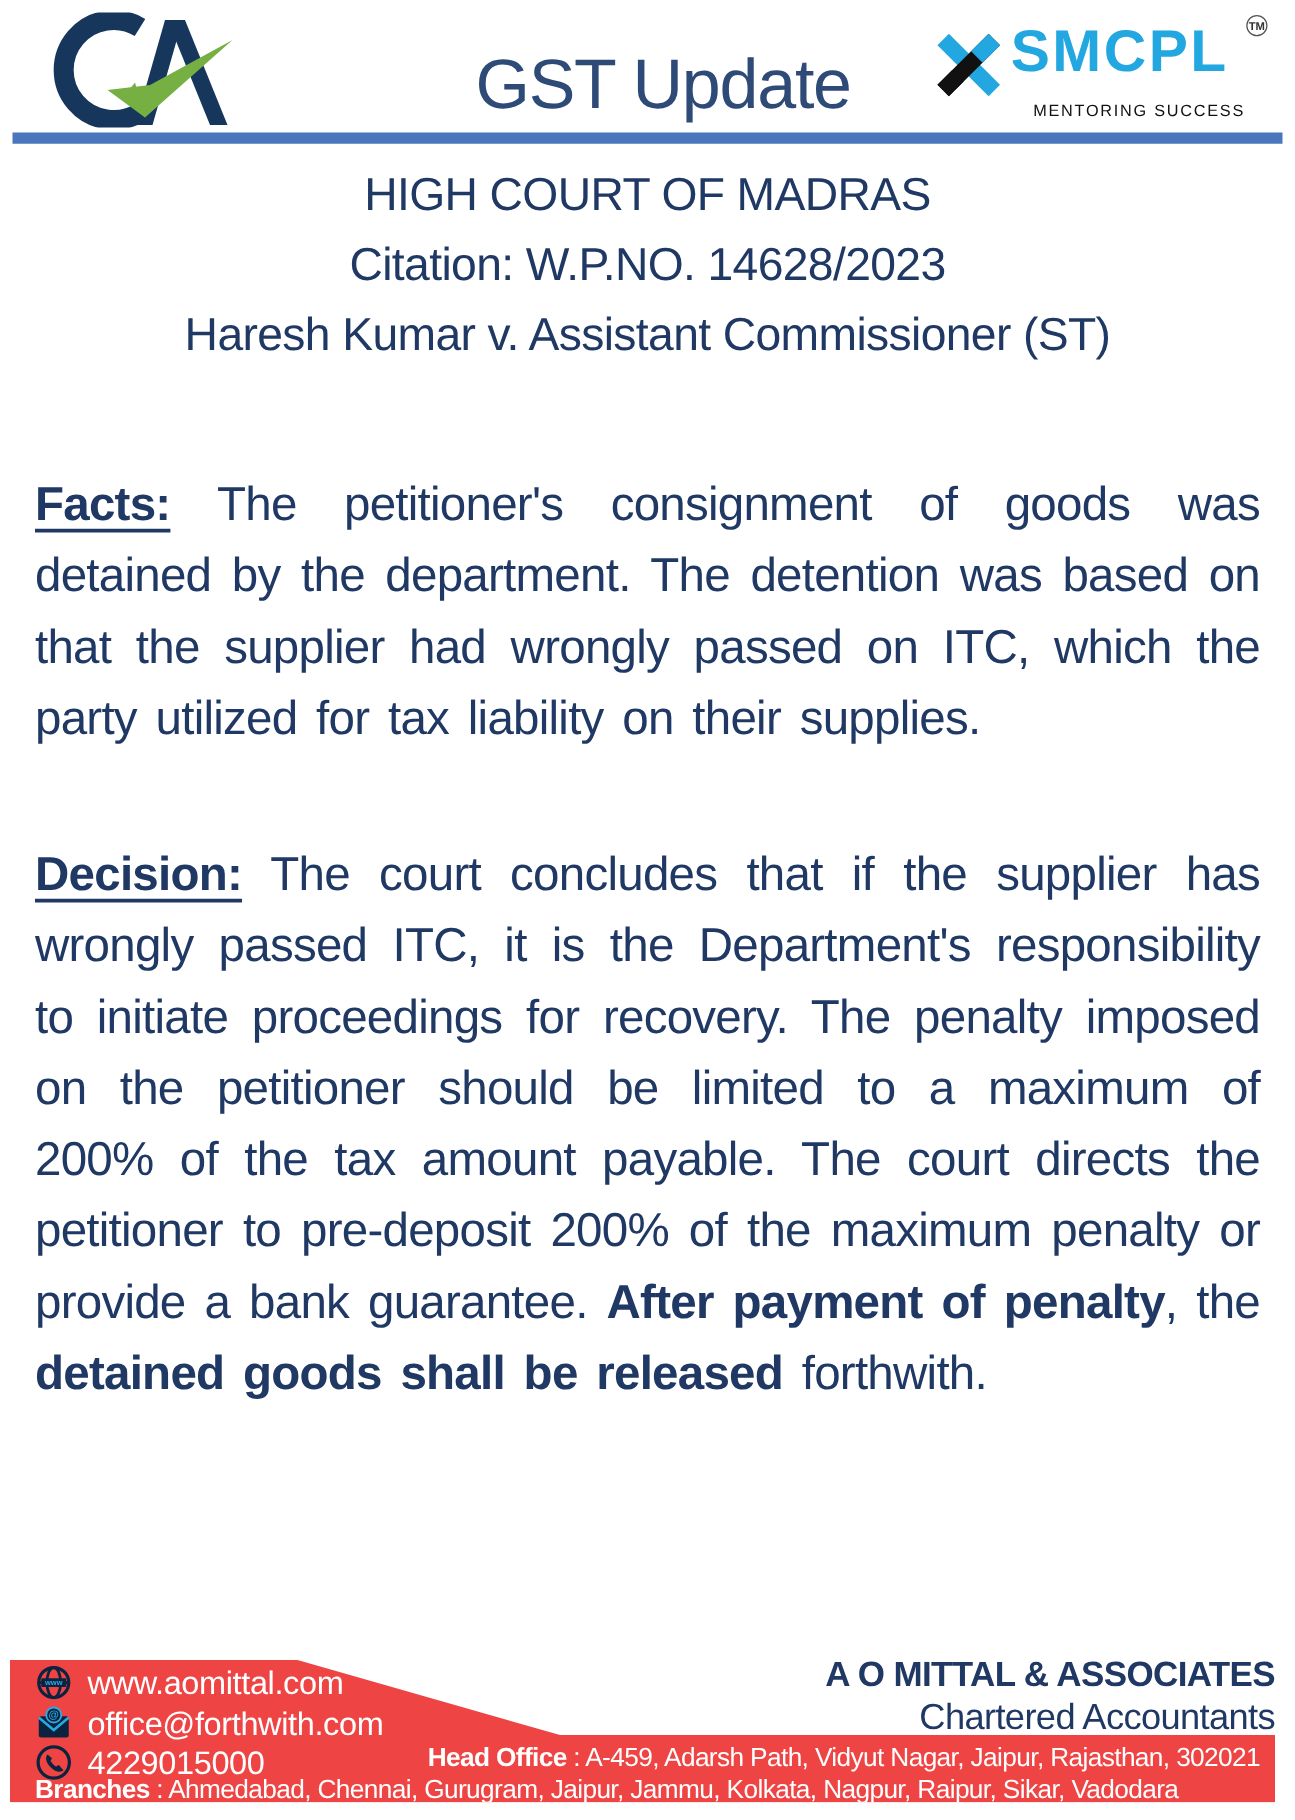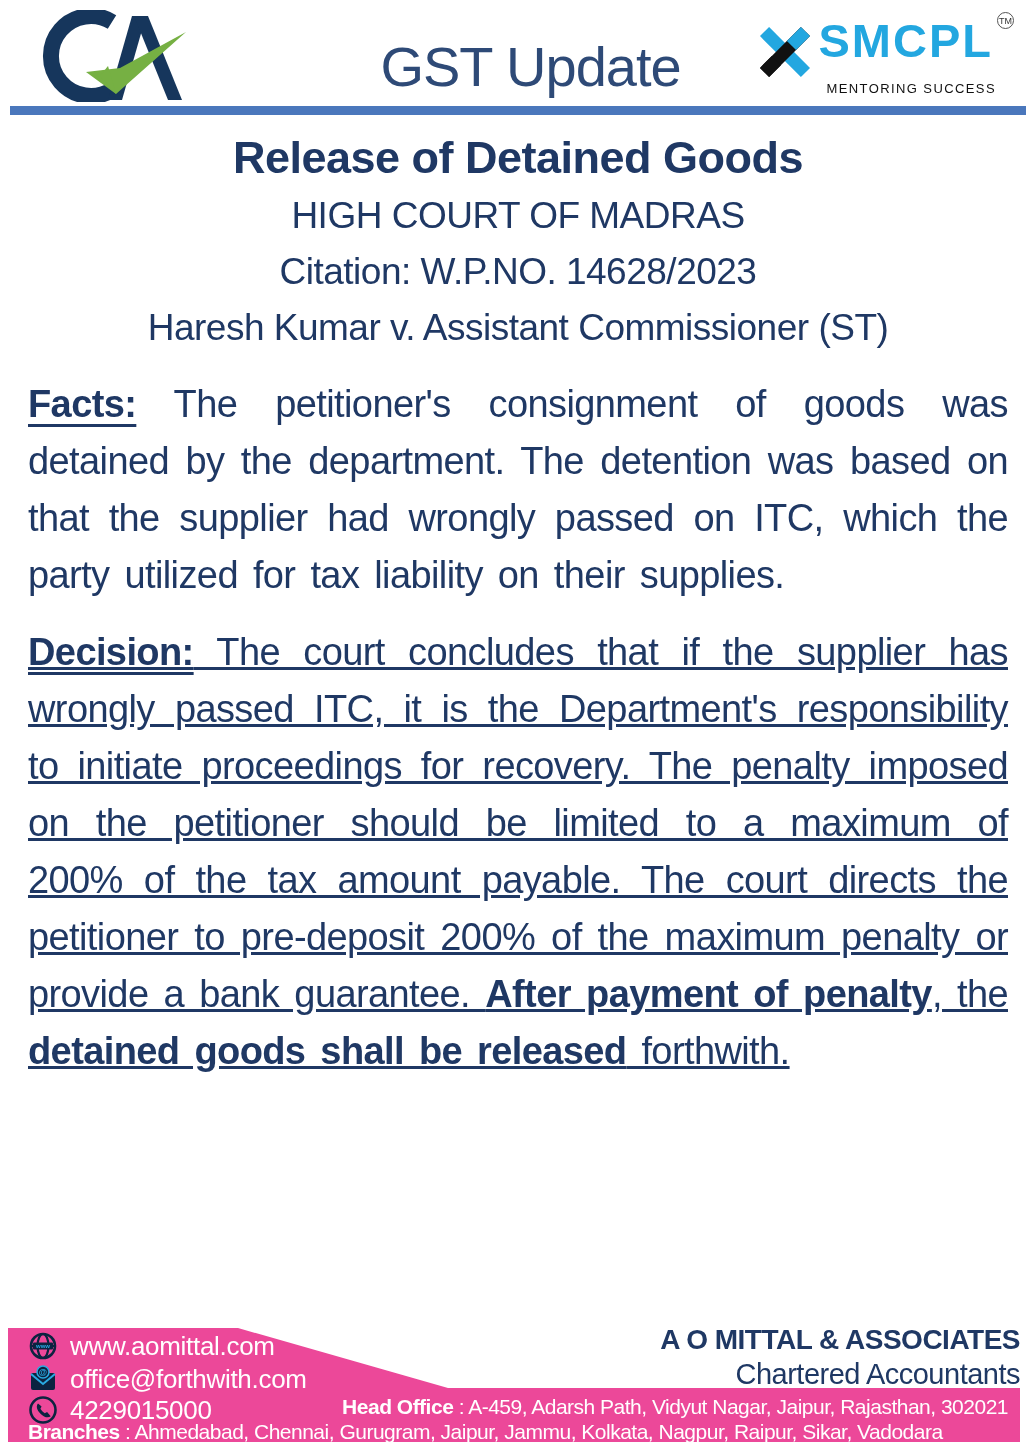--- a/index.html
+++ b/index.html
@@ -22,44 +22,44 @@
   .smcpl { position:absolute; top:16px; right:22px; display:flex; align-items:flex-start; }
   .smcpl-x { width:56px; height:56px; margin-top:8px; margin-right:6px; }
   .smcpl-main { display:flex; flex-direction:column; align-items:flex-end; }
   .smcpl-row { display:flex; align-items:flex-start;justify-content:space-between; }
   .smcpl-brand {
     font-size:47px; font-weight:bold; color:#23a7e0; letter-spacing:2px; line-height:50px;
   }
   .smcpl-tm {
     font-size:9px; color:#333; border:1.5px solid #555; border-radius:50%;
     width:17px; height:17px; display:flex; align-items:center; justify-content:center;
-    margin-left:4px; margin-top:-4px; font-weight:normal;
+    margin-left:14px; margin-top:-4px; font-weight:bold;
   }
   .smcpl-tagline { font-size:13px; color:#111; letter-spacing:1.4px; margin-top:15px; margin-right:18px; }
   .divider { position:absolute; top:106px; left:10px; right:10px; height:9px; background:#4a77bc; }
   
   .case-block { position:absolute; top:128px; left:0; width:100%; text-align:center; }
   .case-title { font-size:45px; font-weight:bold; line-height:60px; letter-spacing:-0.5px; }
   .case-line  { font-size:37px; line-height:56px; letter-spacing:-0.5px; }
   
   .content { position:absolute; top:376px; left:28px; right:28px; }
   .para {
     font-size:38px; line-height:57px; text-align:justify;
     letter-spacing:-0.6px; word-spacing:5px; color:#1f3864;
   }
-  .para + .para { margin-top:20px;text-decoration:underline; }
+  .para + .para { margin-top:68px; }
   .seg-bold { font-weight:bold; }
   .seg-underline { text-decoration:underline; text-decoration-thickness:3px; text-underline-offset:7px; }
   
   .firm-block { position:absolute; top:1322px; right:16px; text-align:right; }
   .firm-name { font-size:28px; font-weight:bold; line-height:36px; letter-spacing:-0.5px; }
   .firm-subtitle { font-size:29px; line-height:32px; letter-spacing:-0.5px; }
   .footer-blue {
     position:absolute; left:8px; top:1328px; width:1012px; height:114px;
-    background:#ec4899;
+    background:#ef4444;
     clip-path:polygon(0 0, 230px 0, 440px 60px, 100% 60px, 100% 100%, 0 100%);
   }
   .contact-row { position:absolute; left:20px; display:flex; align-items:center; height:30px; }
   .contact-row .c-icon { width:30px; height:30px; margin-right:12px; flex:none; }
   .contact-label { font-size:26px; color:#ffffff; letter-spacing:-0.3px; }
   .row-www   { top:3px; }
   .row-email { top:36px; }
   .row-phone { top:67px; }
   .head-office-line {
     position:absolute; top:67px; right:12px; font-size:21px; color:#ffffff;
@@ -100,21 +100,20 @@
           <span class="smcpl-tm">TM</span>
         </div>
         <div class="smcpl-tagline">MENTORING SUCCESS</div>
       </div>
     </div>
   </div>
 
   <div class="divider"></div>
 
   <div class="case-block">
-    <div class="case-title">Release of Detained Goods</div>
     <div class="case-line">HIGH COURT OF MADRAS</div>
     <div class="case-line">Citation: W.P.NO. 14628/2023</div>
     <div class="case-line">Haresh Kumar v. Assistant Commissioner (ST)</div>
   </div>
 
   <div class="content">
     <p class="para"><span class="seg-bold seg-underline">Facts:</span><span> The petitioner's consignment of goods was detained by the department. The detention was based on that the supplier had wrongly passed on ITC, which the party utilized for tax liability on their supplies.</span></p>
     <p class="para"><span class="seg-bold seg-underline">Decision:</span><span> The court concludes that if the supplier has wrongly passed ITC, it is the Department's responsibility to initiate proceedings for recovery. The penalty imposed on the petitioner should be limited to a maximum of 200% of the tax amount payable. The court directs the petitioner to pre-deposit 200% of the maximum penalty or provide a bank guarantee. </span><span class="seg-bold">After payment of penalty</span><span>, the </span><span class="seg-bold">detained goods shall be released</span><span> forthwith.</span></p>
   </div>
 

